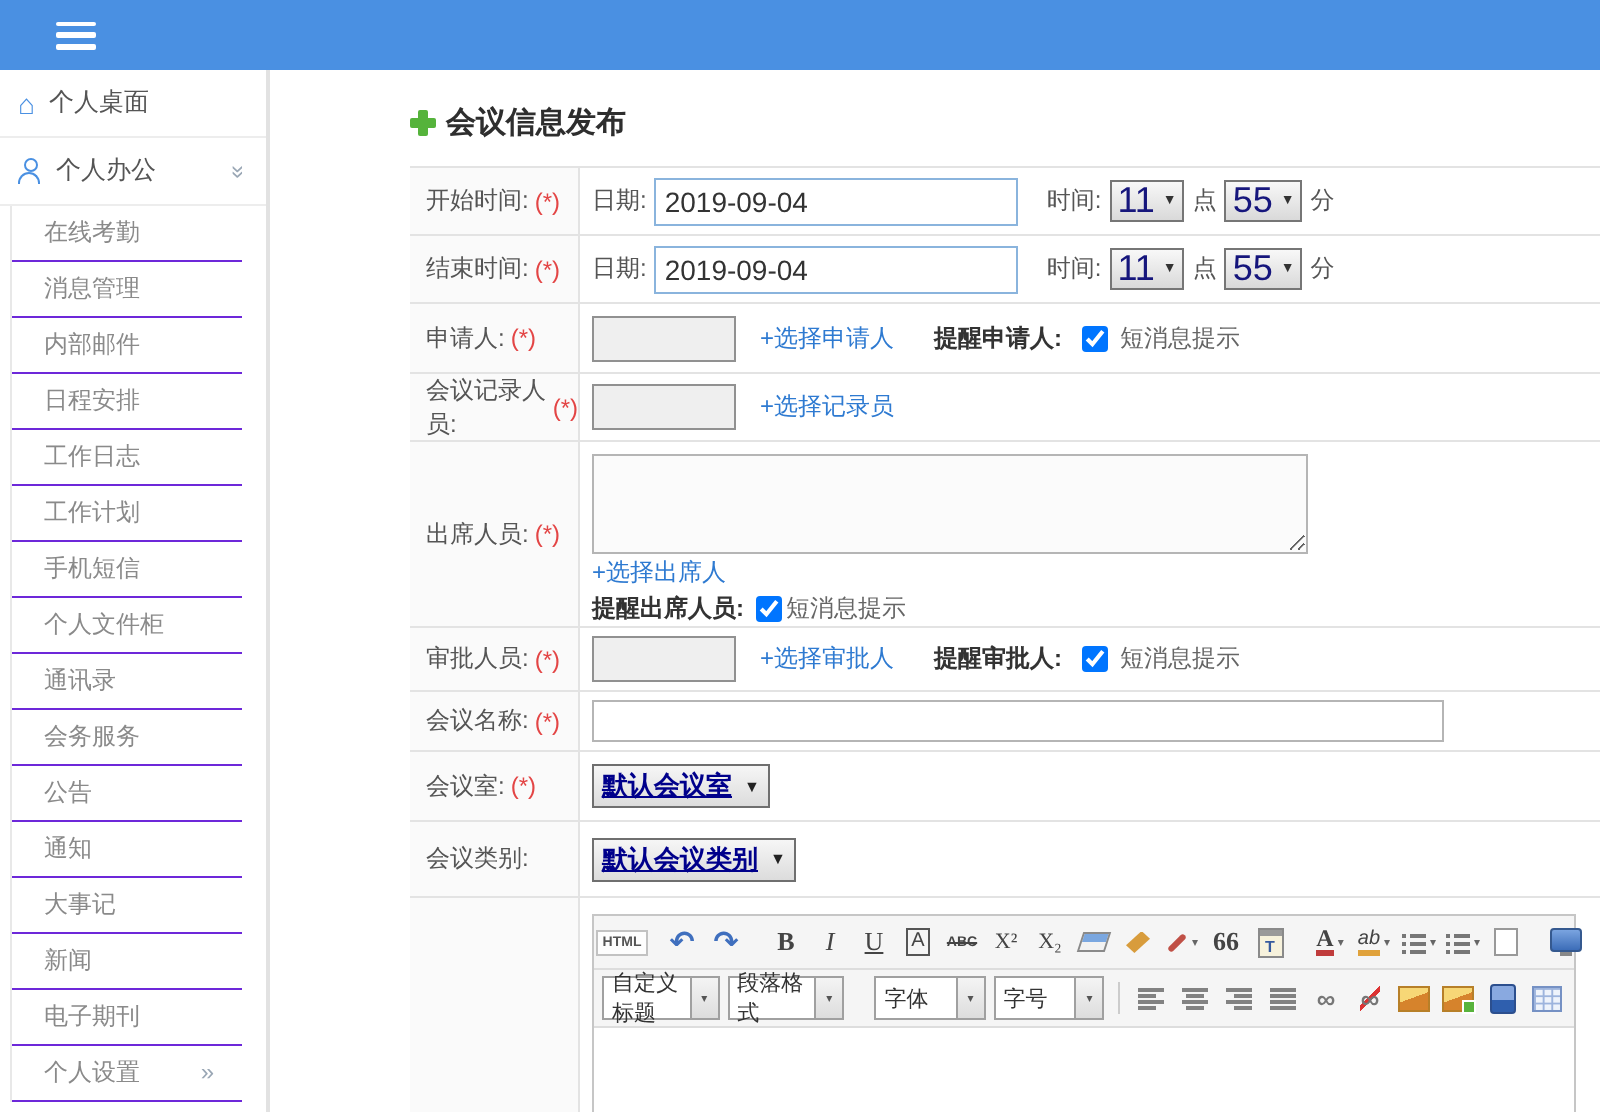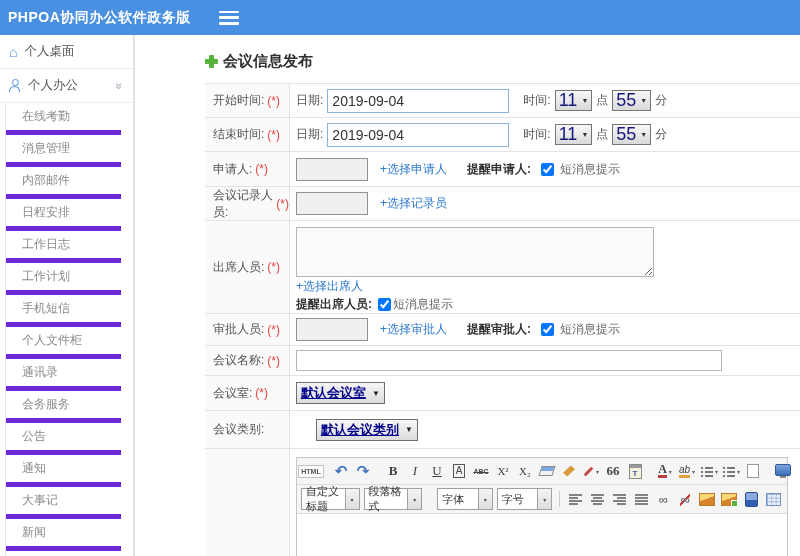--- a/index.html
+++ b/index.html
@@ -14,21 +14,21 @@
   .sidebar{position:absolute;left:0;top:35px;width:133px;bottom:0;background:#fff;border-right:2px solid #e2e2e2;}
   .side-row{height:33px;display:flex;align-items:center;padding-left:9px;color:#555;font-size:12.5px;border-bottom:1px solid #ededed;cursor:pointer;}
   .side-row .lbl{margin-left:7px;flex:1;}
   .chev{color:#9aa7b5;font-size:12px;margin-right:14px;}
   .chev.down{display:inline-block;transform:rotate(90deg);margin-right:10px;}
   .home-g{color:#4a90e2;font-size:14px;line-height:1;}
   .person{position:relative;width:12px;height:13px;}
   .person:before{content:"";position:absolute;left:3px;top:0;width:5px;height:5px;border:1.5px solid #4a90e2;border-radius:50%;}
   .person:after{content:"";position:absolute;left:0;top:7px;width:9px;height:5px;border:1.5px solid #4a90e2;border-bottom:none;border-radius:6px 6px 0 0;}
   .submenu{list-style:none;margin:0 0 0 5px;padding:0;border-left:1px solid #e8e8e8;}
-  .submenu li{height:27px;line-height:27px;padding-left:16px;color:#8a8a8a;font-size:12px;border-bottom:5px solid #6d28d9;margin-right:12px;cursor:pointer;display:flex;align-items:flex-start;}
+  .submenu li{height:27px;line-height:27px;padding-left:16px;color:#8a8a8a;font-size:12px;border-bottom:1px solid #6d28d9;margin-right:12px;cursor:pointer;display:flex;align-items:flex-start;}
   .submenu li .lbl{flex:1;}
   
   .main{position:absolute;left:135px;top:35px;right:0;bottom:0;background:#fff;overflow:hidden;}
   .page-title{margin:16px 0 0 70px;display:flex;align-items:center;height:20px;}
   .plus{position:relative;width:13px;height:13px;margin-right:5px;}
   .plus:before{content:"";position:absolute;left:0;top:4px;width:13px;height:5px;background:#55b33b;border-radius:1px;}
   .plus:after{content:"";position:absolute;left:4px;top:0;width:5px;height:13px;background:#55b33b;border-radius:1px;}
   .page-title .txt{font-size:15px;font-weight:bold;color:#2e2e2e;}
   
   .ftable{margin:12px 0 0 70px;width:595px;border-top:1px solid #e3e3e3;}
@@ -99,21 +99,20 @@
   .i-media{width:11px;height:13px;border-radius:2px;background:linear-gradient(#89a9e0 0 55%,#2f5fae 55%);border:1px solid #2c4f8e;}
   .i-table{width:13px;height:11px;border:1px solid #7591c4;
       background:linear-gradient(to right,#9db4dd 1px,transparent 1px) 0 0/4.33px 100%,
                  linear-gradient(to bottom,#9db4dd 1px,transparent 1px) 0 0/100% 3.67px,#eef3fb;}
   .edit-area{height:160px;background:#fff;}
 </style>
 </head>
 <body>
 
 <div class="topbar">
-  <span class="title">PHPOA协同办公软件政务版</span>
   <span class="hamburger">
       <i></i>
       <i></i>
       <i></i>
     </span>
 </div>
 
 <div class="sidebar">
   <div class="side-row">
     <span class="home-g">⌂</span>
@@ -306,21 +305,21 @@
         <span class="req">(*)</span>
       </div>
       <div class="fcell-r">
         <span class="nav-sel">
           <span class="v">默认会议室</span>
           <span class="ar">▼</span>
         </span>
       </div>
     </div>
 
-    <div class="frow" style="height:37px;gap:20px;">
+    <div class="frow" style="height:37px;">
       <div class="fcell-l">
         <span>会议类别:</span>
       </div>
       <div class="fcell-r">
         <span class="nav-sel">
           <span class="v">默认会议类别</span>
           <span class="ar">▼</span>
         </span>
       </div>
     </div>

